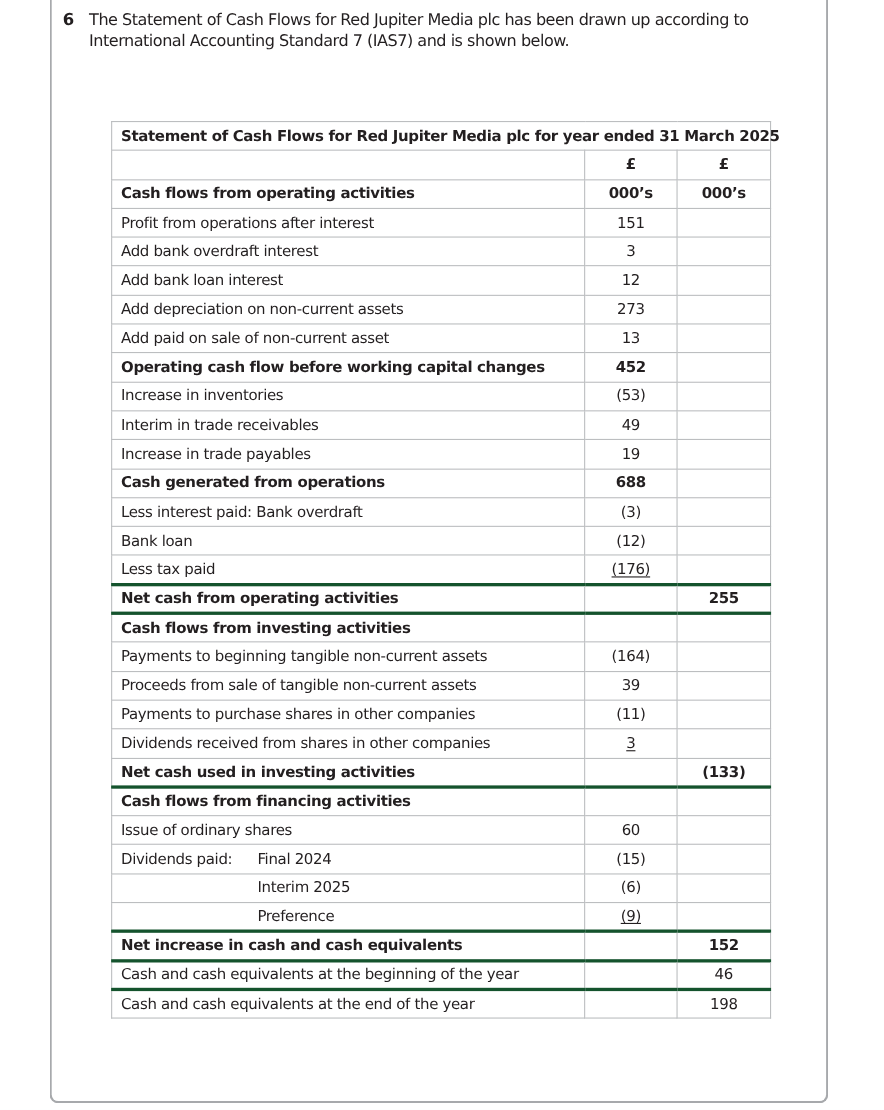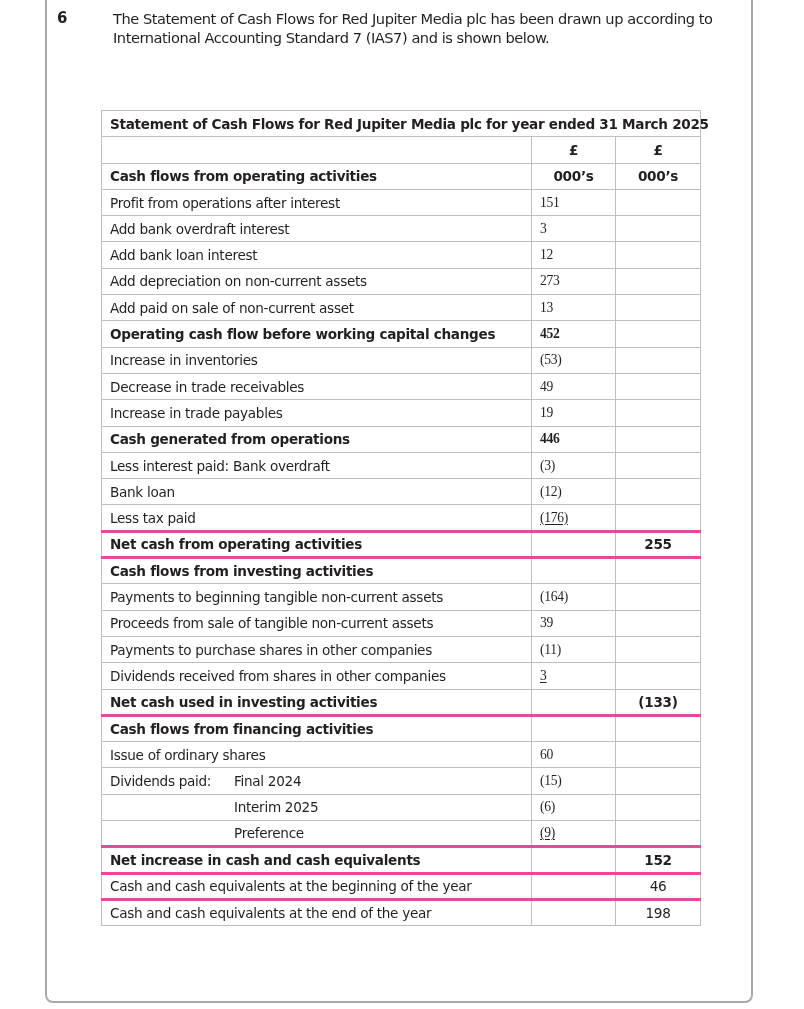--- a/index.html
+++ b/index.html
@@ -2,32 +2,32 @@
 <html><head>
 <meta charset="utf-8">
 <style>
   html, body { margin: 0; padding: 0; background: #ffffff; }
   body { width: 804px; height: 1009px; position: relative; overflow: hidden;
          font-family: "DejaVu Sans", sans-serif; color: #231f20; }
   .outer-box { position: absolute; left: 45px; top: -10px; width: 708px; height: 1013px;
                border: 2px solid #a7a9ac; border-top: none; border-radius: 0 0 8px 8px; box-sizing: border-box; }
   .outer-box::before { content: ""; position: absolute; left: -2px; top: 0; width: 2px; height: 100%; }
   .q-num { position: absolute; left: 57px; top: 9px; font-size: 15px; font-weight: bold; letter-spacing: -0.3px; }
-  .intro { position: absolute; left: 81px; top: 9px; width: 620px; font-size: 14.6px; line-height: 19px; letter-spacing: -0.45px; margin-left: 32px; }
+  .intro { position: absolute; left: 81px; top: 9px; width: 620px; font-size: 14.6px; line-height: 19px; letter-spacing: -0.45px; }
   table.cf { position: absolute; left: 101px; top: 62px; width: 599px; border-collapse: collapse; table-layout: fixed;
              font-size: 13.6px; letter-spacing: -0.3px; margin-top: 48px; }
   table.cf td { border: 1.5px solid #bcbec0; height: 26.3px; padding: 0 8px; box-sizing: border-box; white-space: nowrap; }
   table.cf col.c1 { width: 430px; }
   table.cf col.c2 { width: 84px; }
   table.cf col.c3 { width: 85px; }
   td.title { font-weight: bold; height: 29.3px; }
-  td.num { text-align: left; padding-right: 30px; font-family: Liberation Serif, serif; }
+  td.num { text-align: center; padding-right: 30px; }
   td.num2 { text-align: center; }
   tr.bold td { font-weight: bold; }
-  tr.thick td { border-top: 3px solid #ec4899; }
+  tr.thick td { border-top: 3px solid #14532d; }
   .ul { text-decoration: underline; text-underline-offset: 2px; }
   .sub { display: inline-block; width: 124px; }
   .indent { padding-left: 132px !important; }
 </style>
 </head>
 <body>
 
 <div class="outer-box"></div>
 <div class="q-num">6</div>
 <div class="intro">The Statement of Cash Flows for Red Jupiter Media plc has been drawn up according to International Accounting Standard 7 (IAS7) and is shown below.</div>
@@ -82,32 +82,32 @@
       <td>Operating cash flow before working capital changes</td>
       <td class="num">452</td>
       <td class="num2"></td>
     </tr>
     <tr>
       <td>Increase in inventories</td>
       <td class="num">(53)</td>
       <td class="num2"></td>
     </tr>
     <tr>
-      <td>Decrease in trade receivables</td>
+      <td>Interim in trade receivables</td>
       <td class="num">49</td>
       <td class="num2"></td>
     </tr>
     <tr>
       <td>Increase in trade payables</td>
       <td class="num">19</td>
       <td class="num2"></td>
     </tr>
     <tr class="bold">
       <td>Cash generated from operations</td>
-      <td class="num">446</td>
+      <td class="num">688</td>
       <td class="num2"></td>
     </tr>
     <tr>
       <td>Less interest paid: Bank overdraft</td>
       <td class="num">(3)</td>
       <td class="num2"></td>
     </tr>
     <tr>
       <td>Bank loan</td>
       <td class="num">(12)</td>

